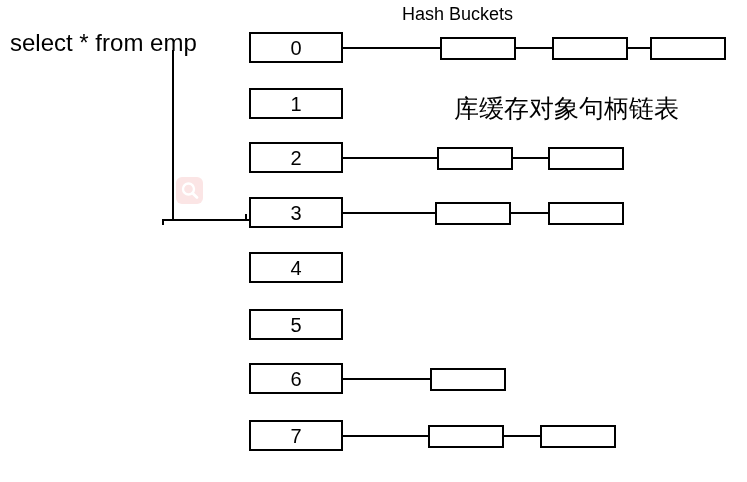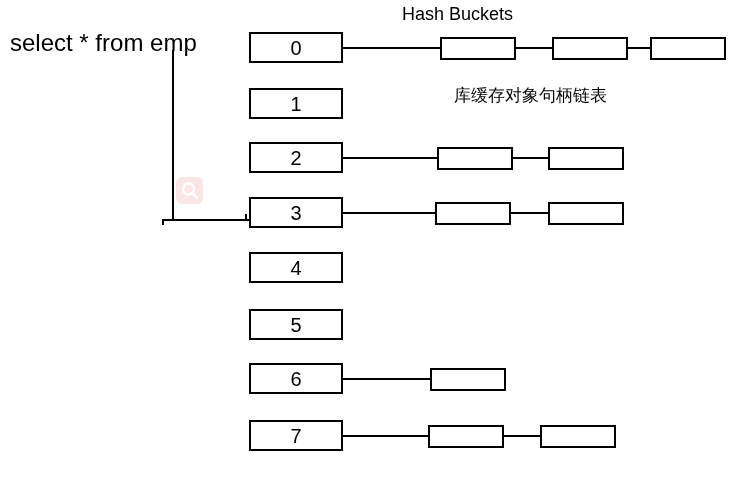--- a/index.html
+++ b/index.html
@@ -34,22 +34,22 @@
     white-space: nowrap;
   }
   #query {
     position: absolute;
     left: 10px; top: 29px;
     font-size: 24px;
     white-space: nowrap;
   }
   #annotation {
     position: absolute;
-    left: 454px; top: 84px;
-    font-size: 17px;
+    left: 454px; top: 92px;
+    font-size: 25px;
     white-space: nowrap;
   }
   #magnifier {
     position: absolute;
     left: 176px; top: 177px;
     width: 27px; height: 27px;
     border-radius: 6px;
     background: var(--magnifier-bg, #fbe5e5);
     color: var(--magnifier-glyph, #ffffff);
     display: flex;

